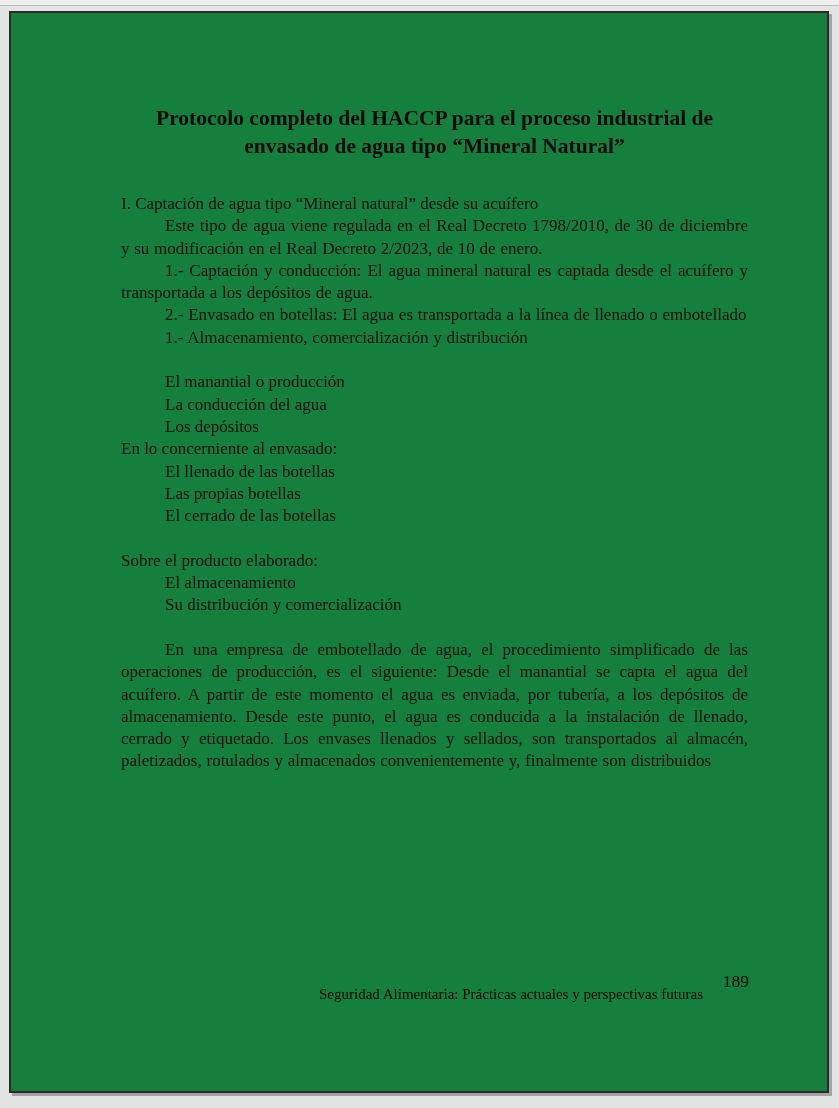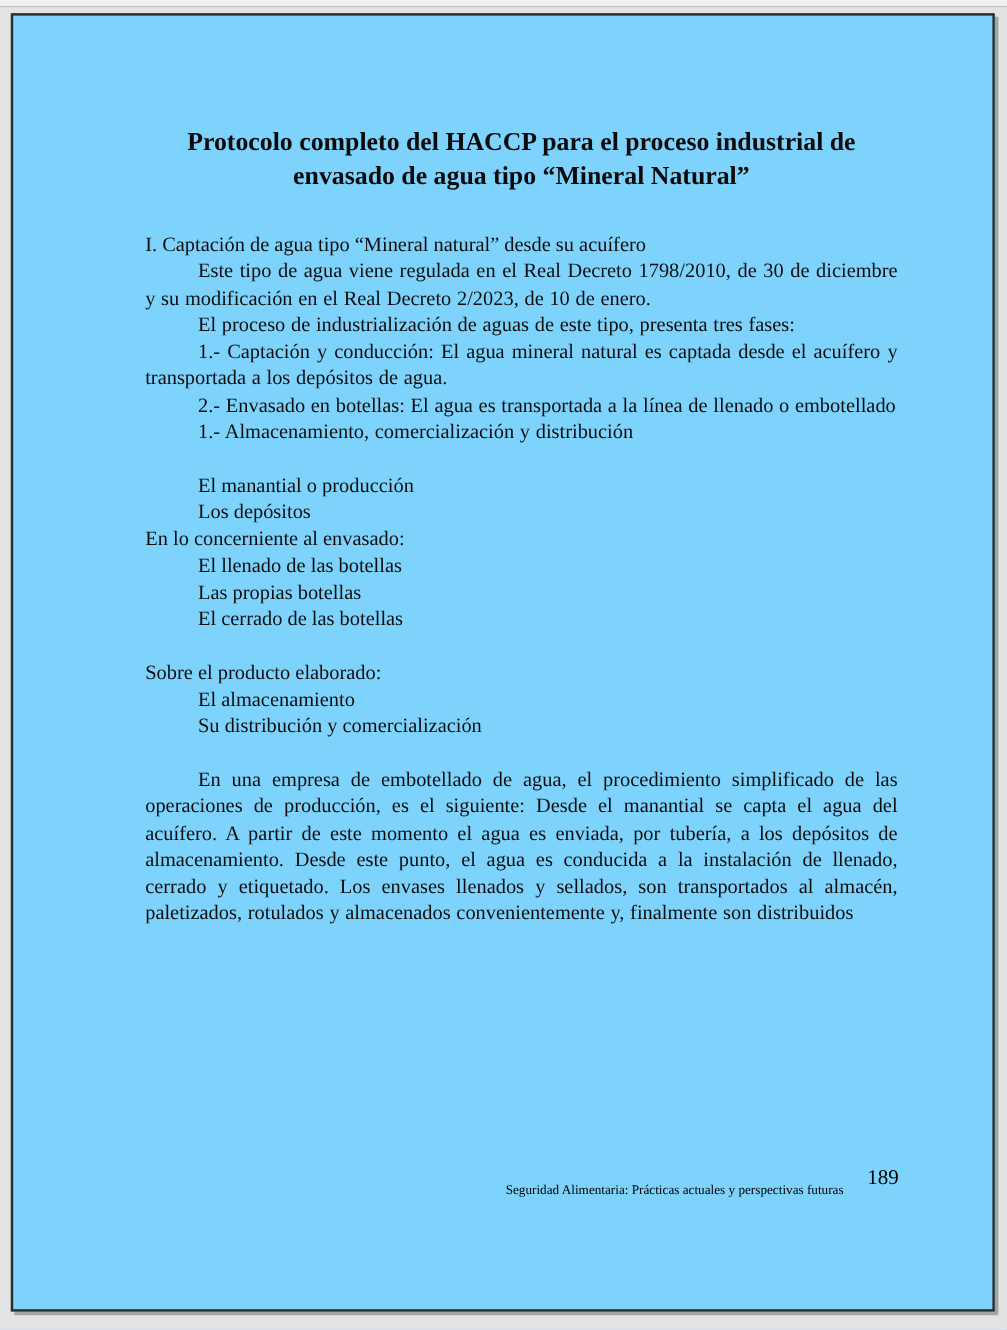--- a/index.html
+++ b/index.html
@@ -17,21 +17,21 @@
     height: 5px;
     background: #f0f0f0;
     border-bottom: 1px solid #bdbdbd;
   }
   .paper {
     position: absolute;
     left: 9px;
     top: 11px;
     width: 816px;
     height: 1078px;
-    background: #7dd3fc;
+    background: #15803d;
     border: 2px solid #2b2b2b;
     box-shadow: 3px 3px 0 rgba(0,0,0,0.28);
   }
   .doc-title {
     position: absolute;
     left: 110px;
     top: 91px;
     width: 627px;
     text-align: center;
     font-size: 21.5px;
@@ -67,46 +67,46 @@
     right: 78px;
     top: 958px;
     font-size: 17.5px;
     font-weight: normal;
     color: #000000;
   }
   .footer-book-title {
     position: absolute;
     right: 124px;
     top: 973px;
-    font-size: 11px;
+    font-size: 15px;
     color: #000000;
     margin-left: 47px;
   }
 </style>
 </head>
 <body>
 
 <div class="top-strip"></div>
 
 <div class="paper">
 
   <div class="doc-title">
     <div>Protocolo completo del HACCP para el proceso industrial de</div>
     <div>envasado de agua tipo “Mineral Natural”</div>
   </div>
 
   <div class="doc-body">
       <div class="line">I. Captación de agua tipo “Mineral natural” desde su acuífero</div>
       <div class="para">Este tipo de agua viene regulada en el Real Decreto 1798/2010, de 30 de diciembre y su modificación en el Real Decreto 2/2023, de 10 de enero.</div>
-      <div class="para">El proceso de industrialización de aguas de este tipo, presenta tres fases:</div>
       <div class="para">1.- Captación y conducción: El agua mineral natural es captada desde el acuífero y transportada a los depósitos de agua.</div>
       <div class="para">2.- Envasado en botellas: El agua es transportada a la línea de llenado o embotellado</div>
       <div class="para">1.- Almacenamiento, comercialización y distribución</div>
       <div class="blank"></div>
       <div class="line indented">El manantial o producción</div>
+      <div class="line indented">La conducción del agua</div>
       <div class="line indented">Los depósitos</div>
       <div class="line">En lo concerniente al envasado:</div>
       <div class="line indented">El llenado de las botellas</div>
       <div class="line indented">Las propias botellas</div>
       <div class="line indented">El cerrado de las botellas</div>
       <div class="blank"></div>
       <div class="line">Sobre el producto elaborado:</div>
       <div class="line indented">El almacenamiento</div>
       <div class="line indented">Su distribución y comercialización</div>
       <div class="blank"></div>

